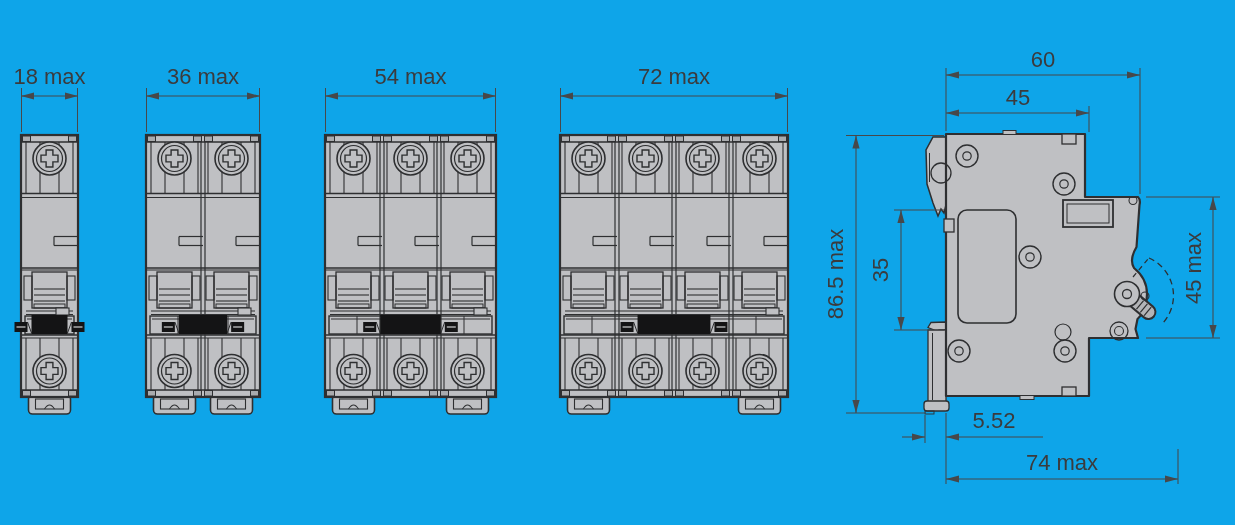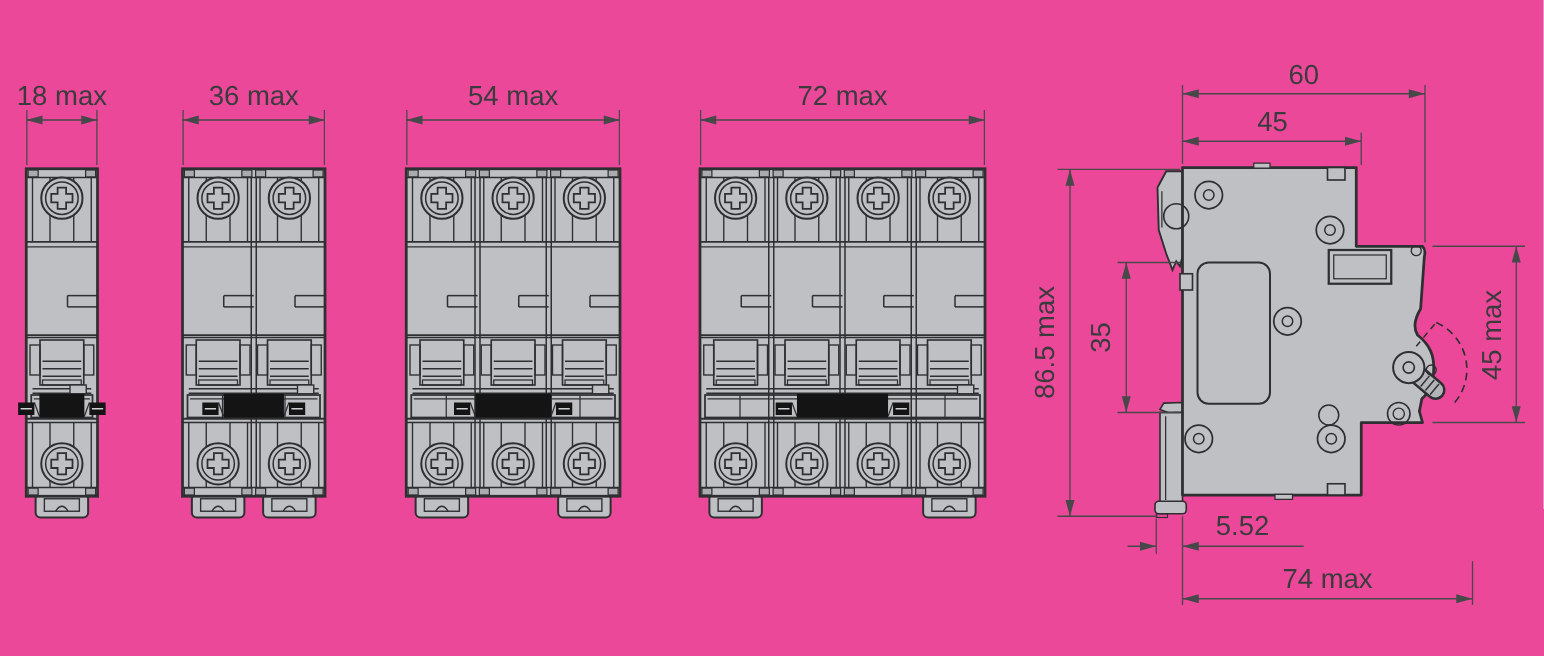--- a/index.html
+++ b/index.html
@@ -1,16 +1,16 @@
 <!DOCTYPE html>
 <html><head>
 <meta charset="utf-8">
 <style>
   html,body{margin:0;padding:0;background:#ffffff;}
-  .canvas{position:relative;width:1235px;height:525px;background:#ec4899;overflow:hidden;
+  .canvas{position:relative;width:1235px;height:525px;background:#0ea5e9;overflow:hidden;
           font-family:"Liberation Sans",sans-serif;}
   svg{position:absolute;left:0;top:0;}
   svg text{font-family:"Liberation Sans",sans-serif;font-size:22px;fill:#3b3b3d;}
 </style>
 </head>
 <body>
 
 <div class="canvas">
   <svg id="drawing" width="1235" height="525" viewBox="0 0 1235 525">
       <g>

